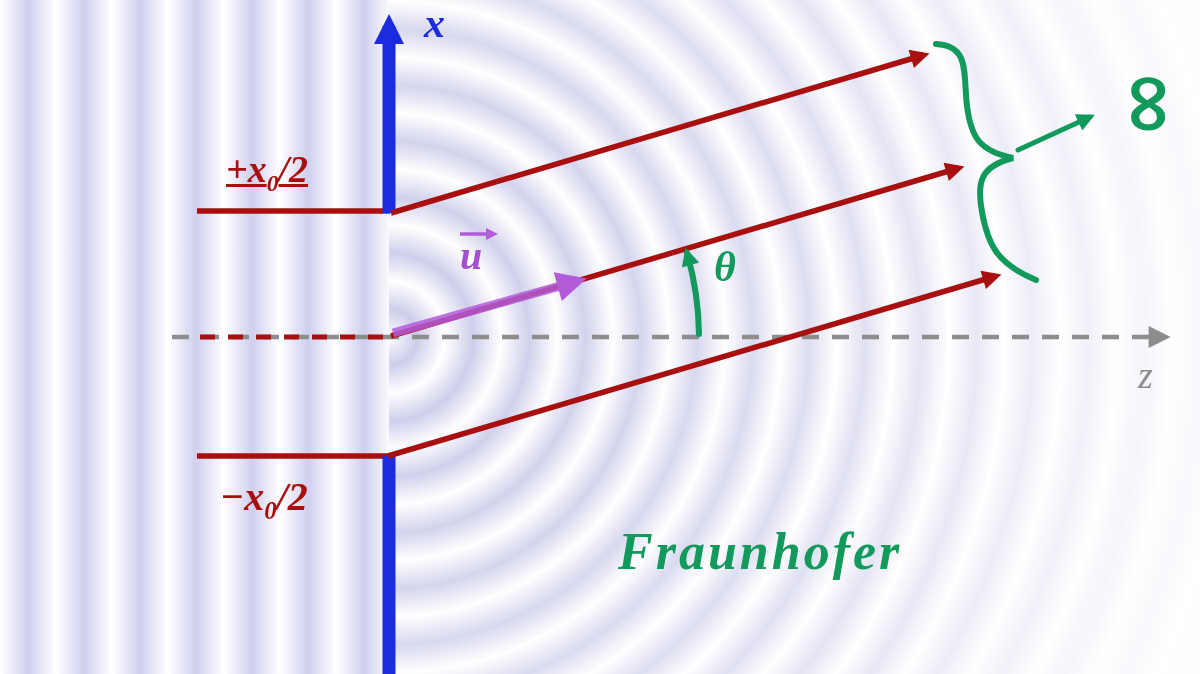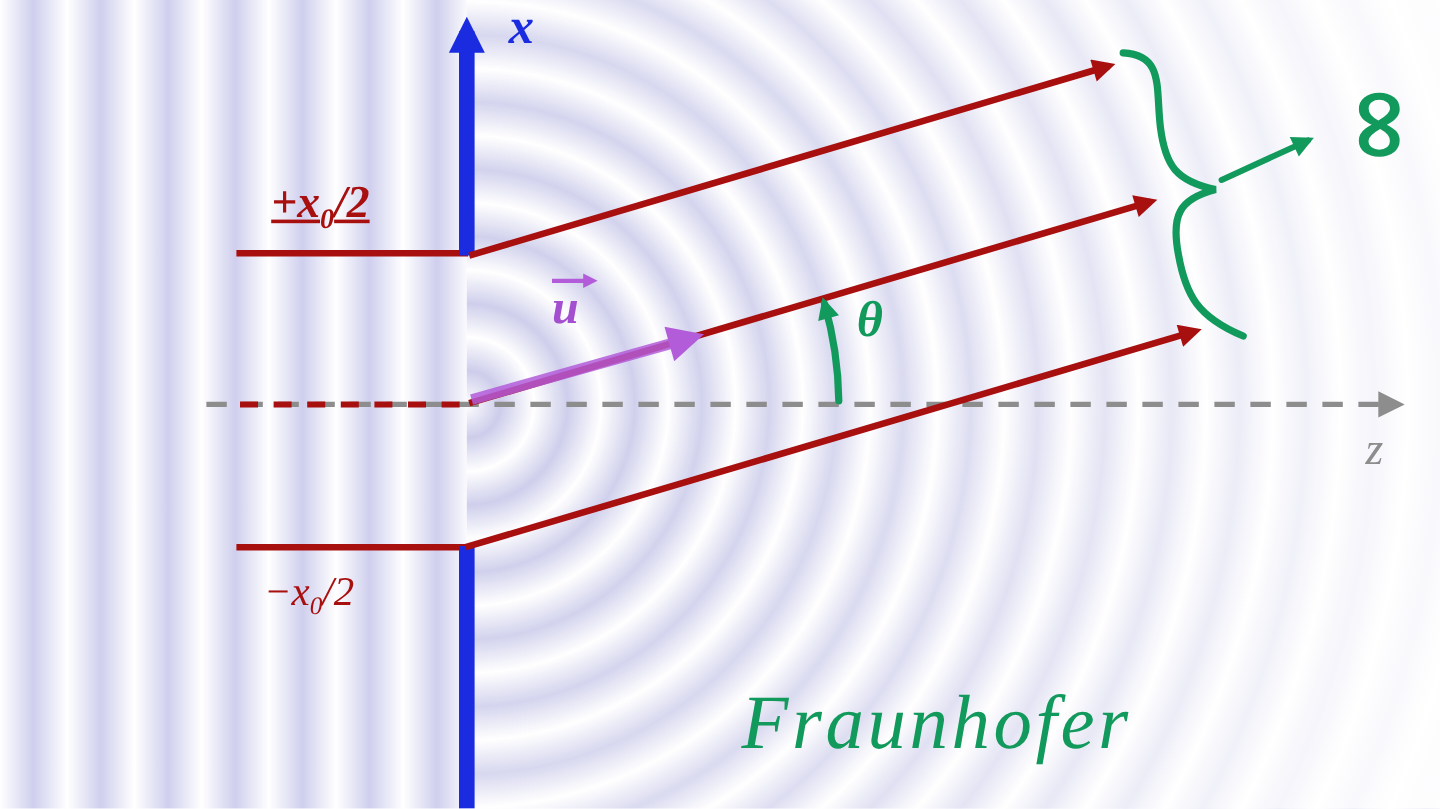--- a/index.html
+++ b/index.html
@@ -60,31 +60,31 @@
   .label {
     position: absolute;
     font-style: italic;
     white-space: nowrap;
     line-height: 1;
     user-select: none;
   }
   .lbl-x        { left: 424px; top: 2px;  font-size: 42px; font-weight: bold; }
   .lbl-z        { left: 1138px; top: 356px; font-size: 38px; }
   .lbl-slit-top { left: 226px; top: 150px; font-size: 38px; font-weight: 600; text-decoration: underline; }
-  .lbl-slit-bot { left: 220px; top: 477px; font-size: 34px; font-weight: 400; }
+  .lbl-slit-bot { left: 220px; top: 477px; font-size: 40px; font-weight: 700; }
   .lbl-slit-top sub, .lbl-slit-bot sub { font-size: 0.62em; }
   .lbl-u        { left: 452px; top: 226px; width: 52px; height: 50px; }
   .lbl-u .uchar { position: absolute; left: 8px; top: 10px; font-size: 40px; font-weight: bold; font-style: italic; }
   .lbl-u .uarrow{ position: absolute; left: 4px; top: 0px; }
   .lbl-theta    { left: 714px; top: 246px; font-size: 42px; font-weight: 600; }
   .lbl-inf      { left: 1112px; top: 58px; width: 80px; height: 92px;
                   display: flex; align-items: center; justify-content: center; }
   .lbl-inf span { font-family: "DejaVu Sans", sans-serif; font-style: normal;
                   font-size: 82px; font-weight: bold; transform: rotate(90deg); line-height: 1; }
-  .lbl-regime   { left: 618px; top: 570px; font-size: 64px; font-weight: 400; letter-spacing: 3px; }
+  .lbl-regime   { left: 618px; top: 526px; font-size: 52px; font-weight: 700; letter-spacing: 3px; }
 </style>
 </head>
 <body>
 
 <div class="stage">
 
   <div class="waves-left"></div>
   <div class="waves-right"></div>
   <div class="waves-right-fade"></div>
 

